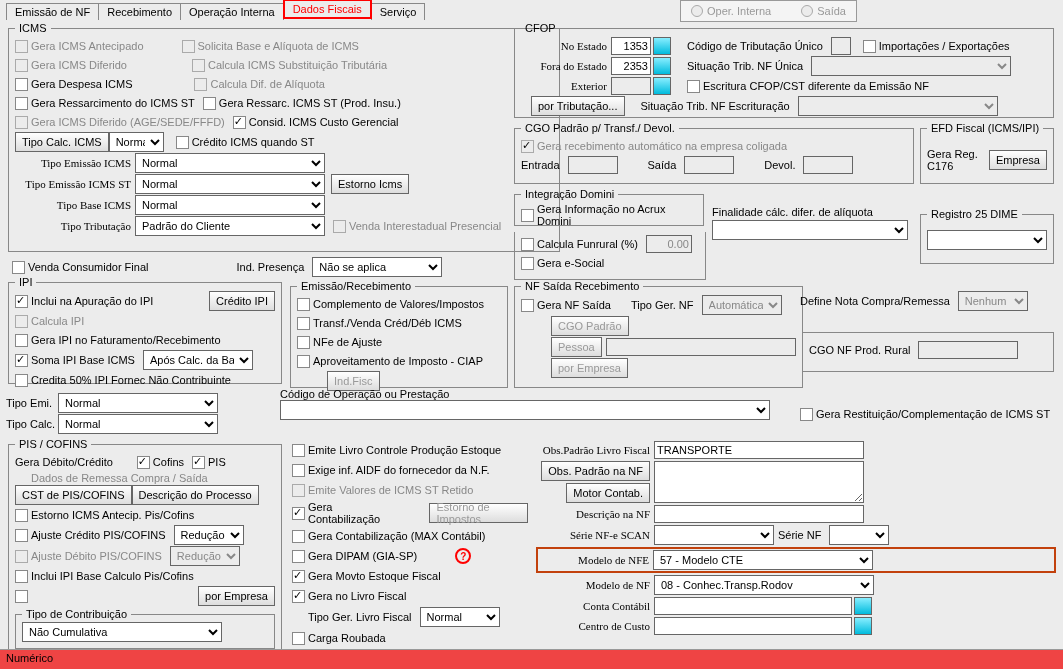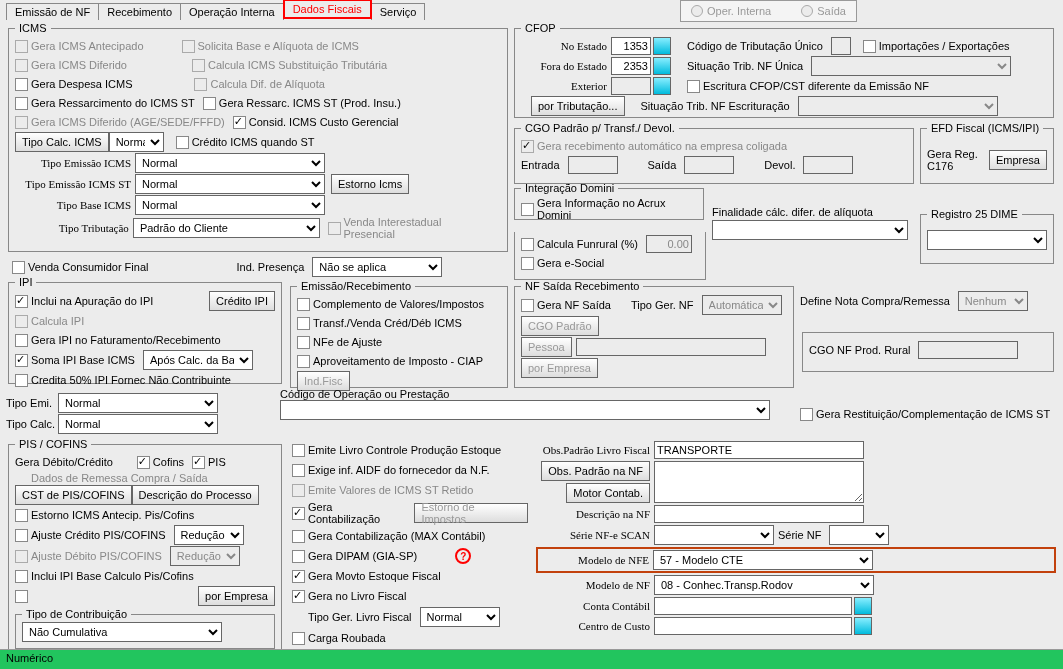--- a/index.html
+++ b/index.html
@@ -15,26 +15,26 @@
 .cb { width:13px; height:13px; border:1px solid #888; background:#fff; margin-right:3px; flex-shrink:0; display:inline-block; position:relative; }
 .cb.disabled { background:#ececec; border-color:#aaa; }
 .cb.checked::after { content:"✓"; position:absolute; top:-2px; left:0; font-size:11px; }
 .lbl { margin-right:8px; }
 .lbl.dis { color:#888; }
 input[type=text], .txt { height:18px; border:1px solid #666; background:#fff; padding:0 2px; font-size:11px; }
 .txt.dis { background:#ececec; color:#888; }
 select, .sel { height:20px; border:1px solid #666; background:#fff; font-size:11px; padding:0 2px; }
 .sel.dis { background:#ececec; color:#888; }
 .btn { height:20px; border:1px solid #666; background:linear-gradient(#fff,#ddd); padding:0 6px; font-size:11px; cursor:default; display:inline-flex; align-items:center; }
-.btn.dis { color:#999; }
+.btn.dis { color:#999;margin-left:30px; }
 .right-align { text-align:right; margin-right:4px;font-family:Liberation Serif, serif; }
 .icon-box { width:18px; height:18px; border:1px solid #666; background:linear-gradient(#8ef,#0bd); margin-left:2px; display:inline-block; }
 .help { width:16px; height:16px; border:2px solid red; border-radius:50%; color:red; font-weight:bold; display:inline-flex; align-items:center; justify-content:center; font-size:10px; }
 .red-border { border:2px solid #c2410c; padding:1px; }
-.status { position:absolute; bottom:0; left:0; right:0; height:20px; background:#22c55e; border-top:1px solid #999; padding:2px 6px; }
+.status { position:absolute; bottom:0; left:0; right:0; height:20px; background:#ef4444; border-top:1px solid #999; padding:2px 6px; }
 .col { display:flex; flex-direction:column; }
 .abs { position:absolute; }
 </style>
 </head>
 <body>
 
 <div class="radios">
   <div class="radio">
       <span style="width:12px;height:12px;border:1px solid #aaa;border-radius:50%;background:#ececec"></span>
       <span>Oper. Interna</span>
@@ -48,21 +48,21 @@
 <div class="tab-bar">
   <div class="tab">Emissão de NF</div>
   <div class="tab">Recebimento</div>
   <div class="tab">Operação Interna</div>
   <div class="tab red">Dados Fiscais</div>
   <div class="tab">Serviço</div>
 </div>
 
 <div style="position:relative;padding:2px;">
 
-<fieldset class="abs" style="left:6px; top:0; width:500px; height:230px;">
+<fieldset class="abs" style="left:6px; top:0; width:552px; height:230px;">
 <legend>ICMS</legend>
 <div class="row">
         <span class="cb disabled"></span>
         <span class="lbl dis">Gera ICMS Antecipado</span>
   <span style="margin-left:30px" class="cb disabled"></span>
         <span class="lbl dis">Solicita Base e Alíquota de ICMS</span>
       </div>
 <div class="row">
         <span class="cb disabled"></span>
         <span class="lbl dis">Gera ICMS Diferido</span>
@@ -176,21 +176,21 @@
       </div>
 </fieldset>
 
 <fieldset class="abs" style="left:918px; top:186px; width:134px; height:56px;">
 <legend>Registro 25 DIME</legend>
 <div class="row" style="margin-top:8px">
         <select class="sel" style="width:120px"></select>
       </div>
 </fieldset>
 
-<fieldset class="abs" style="left:512px; top:160px; width:190px; height:38px;">
+<fieldset class="abs" style="left:512px; top:166px; width:190px; height:38px;">
 <legend>Integração Domini</legend>
 <div class="row">
         <span class="cb"></span>
         <span class="lbl">Gera Informação no Acrux Domini</span>
       </div>
 </fieldset>
 
 <div class="abs" style="left:712px; top:186px; width:200px;">
   <div class="lbl">Finalidade cálc. difer. de alíquota</div>
   <select class="sel" style="width:196px;margin-top:2px"></select>

